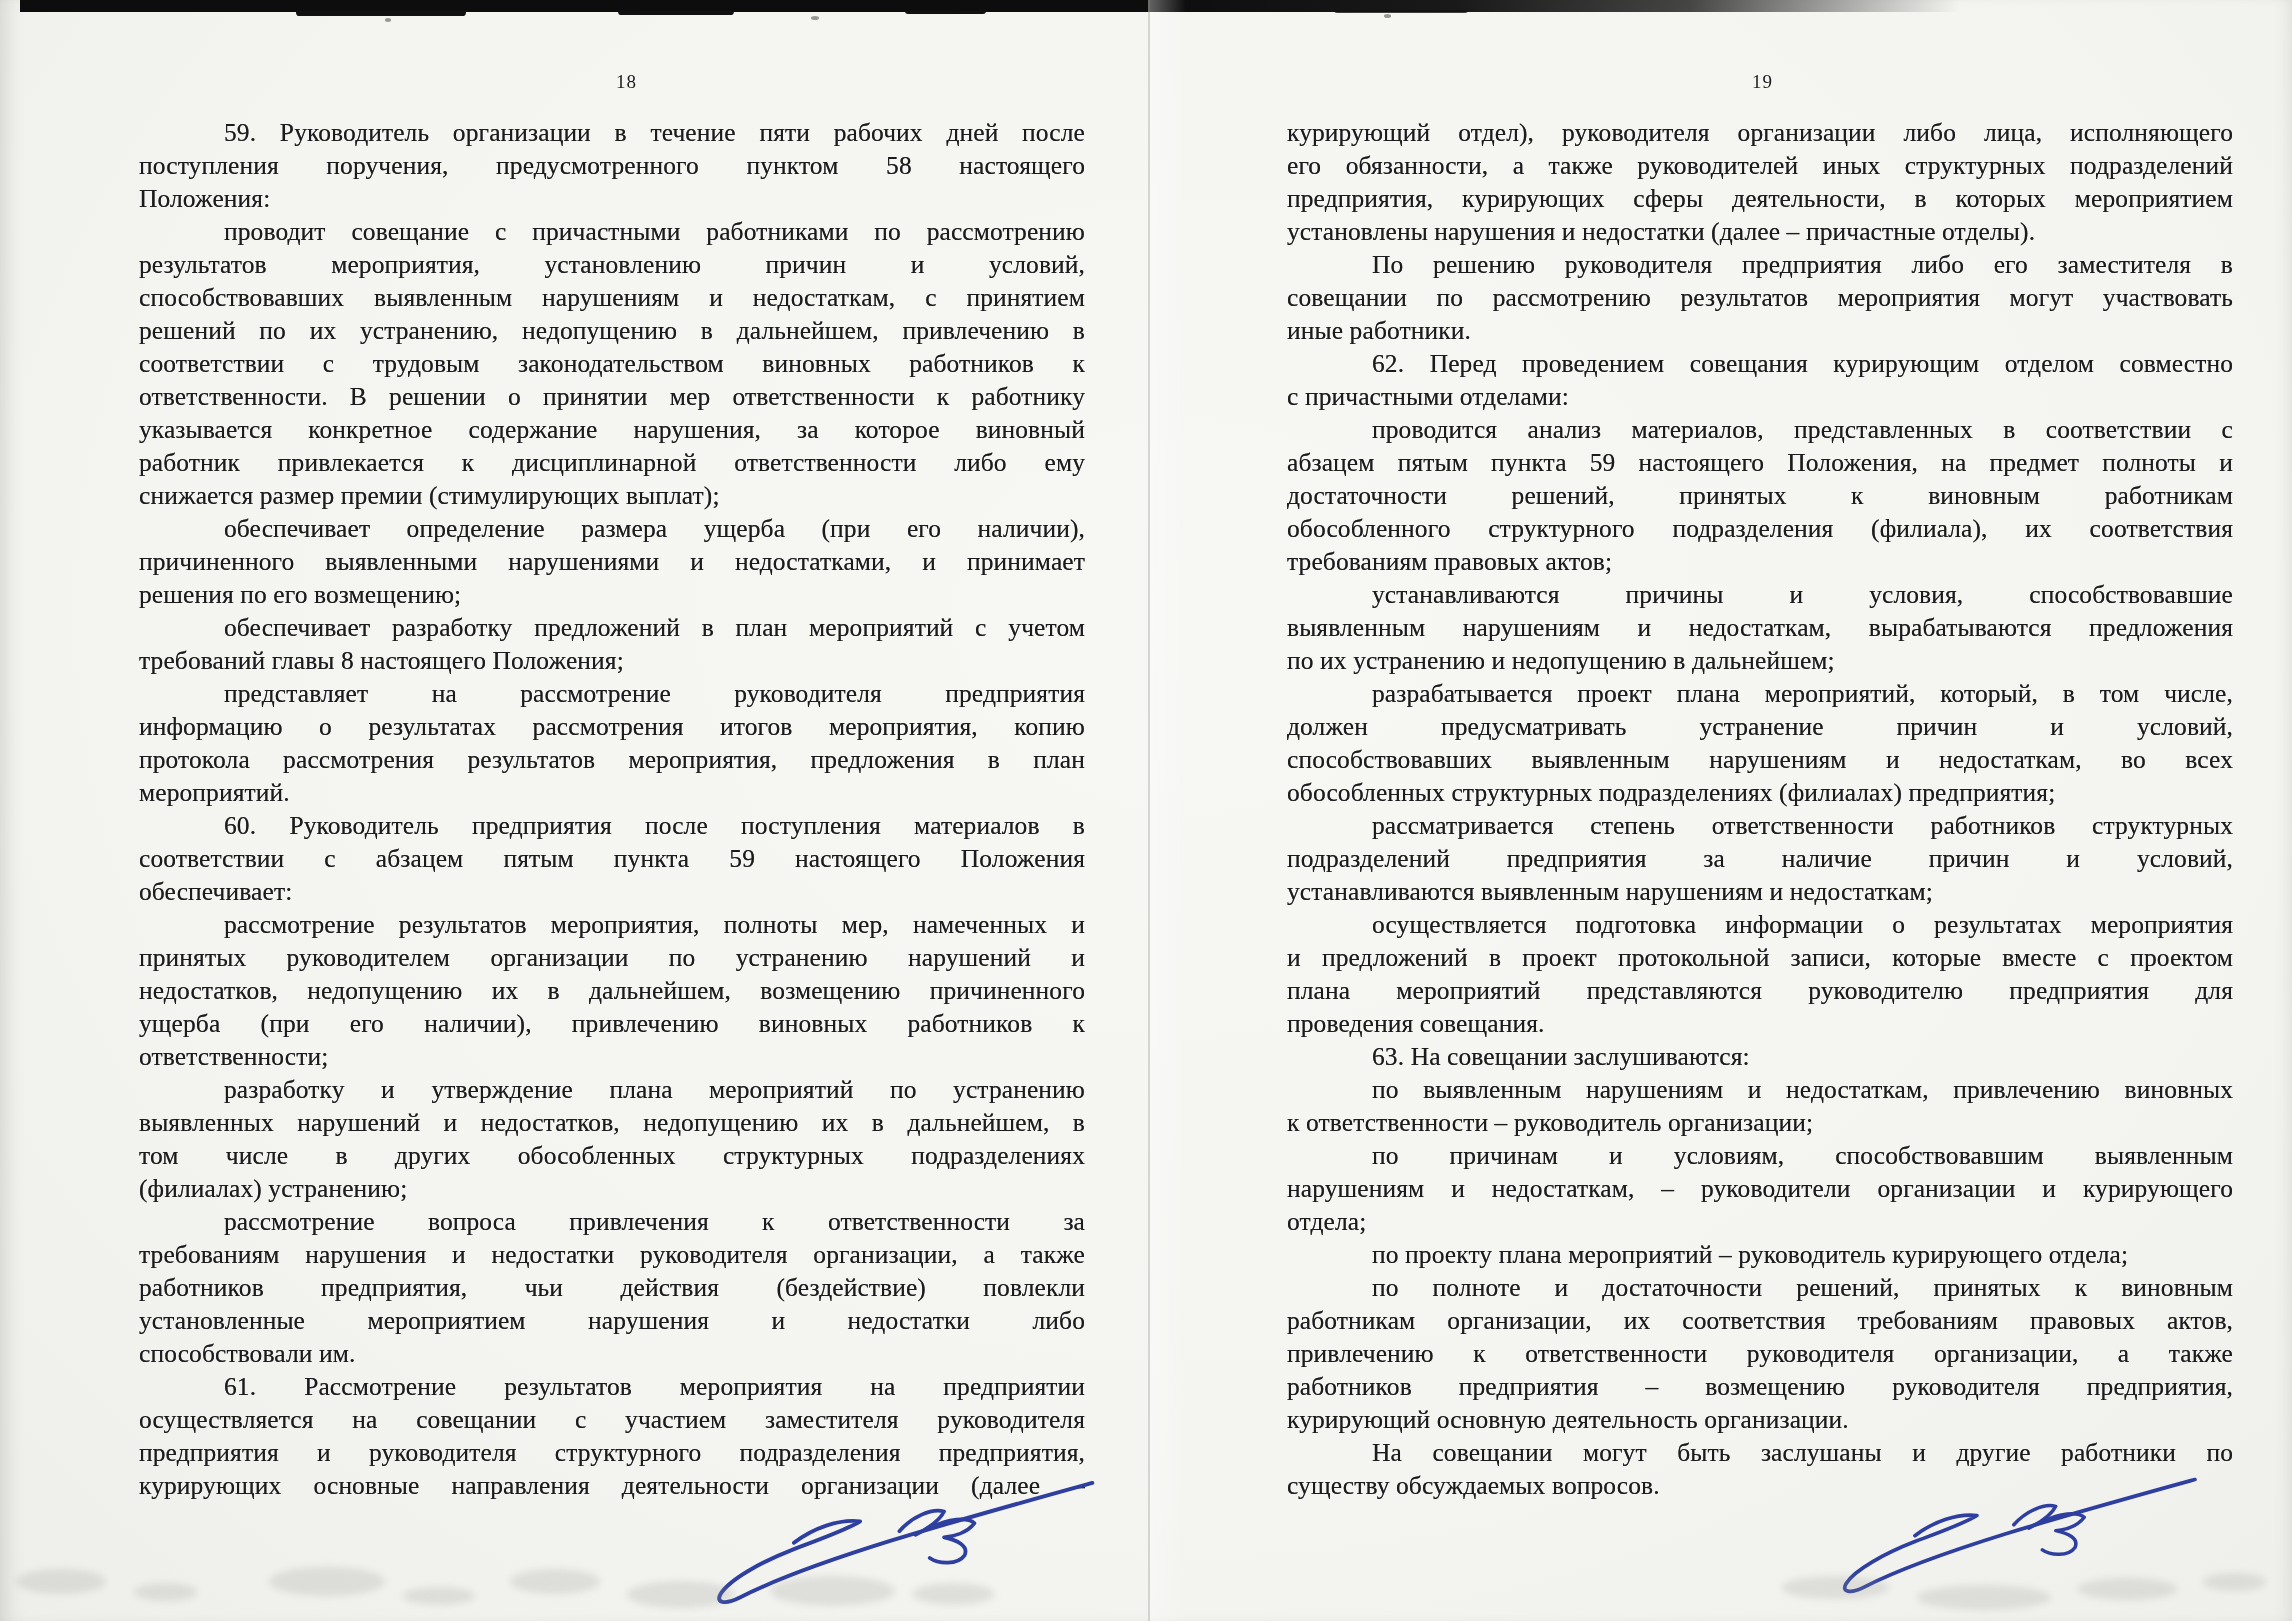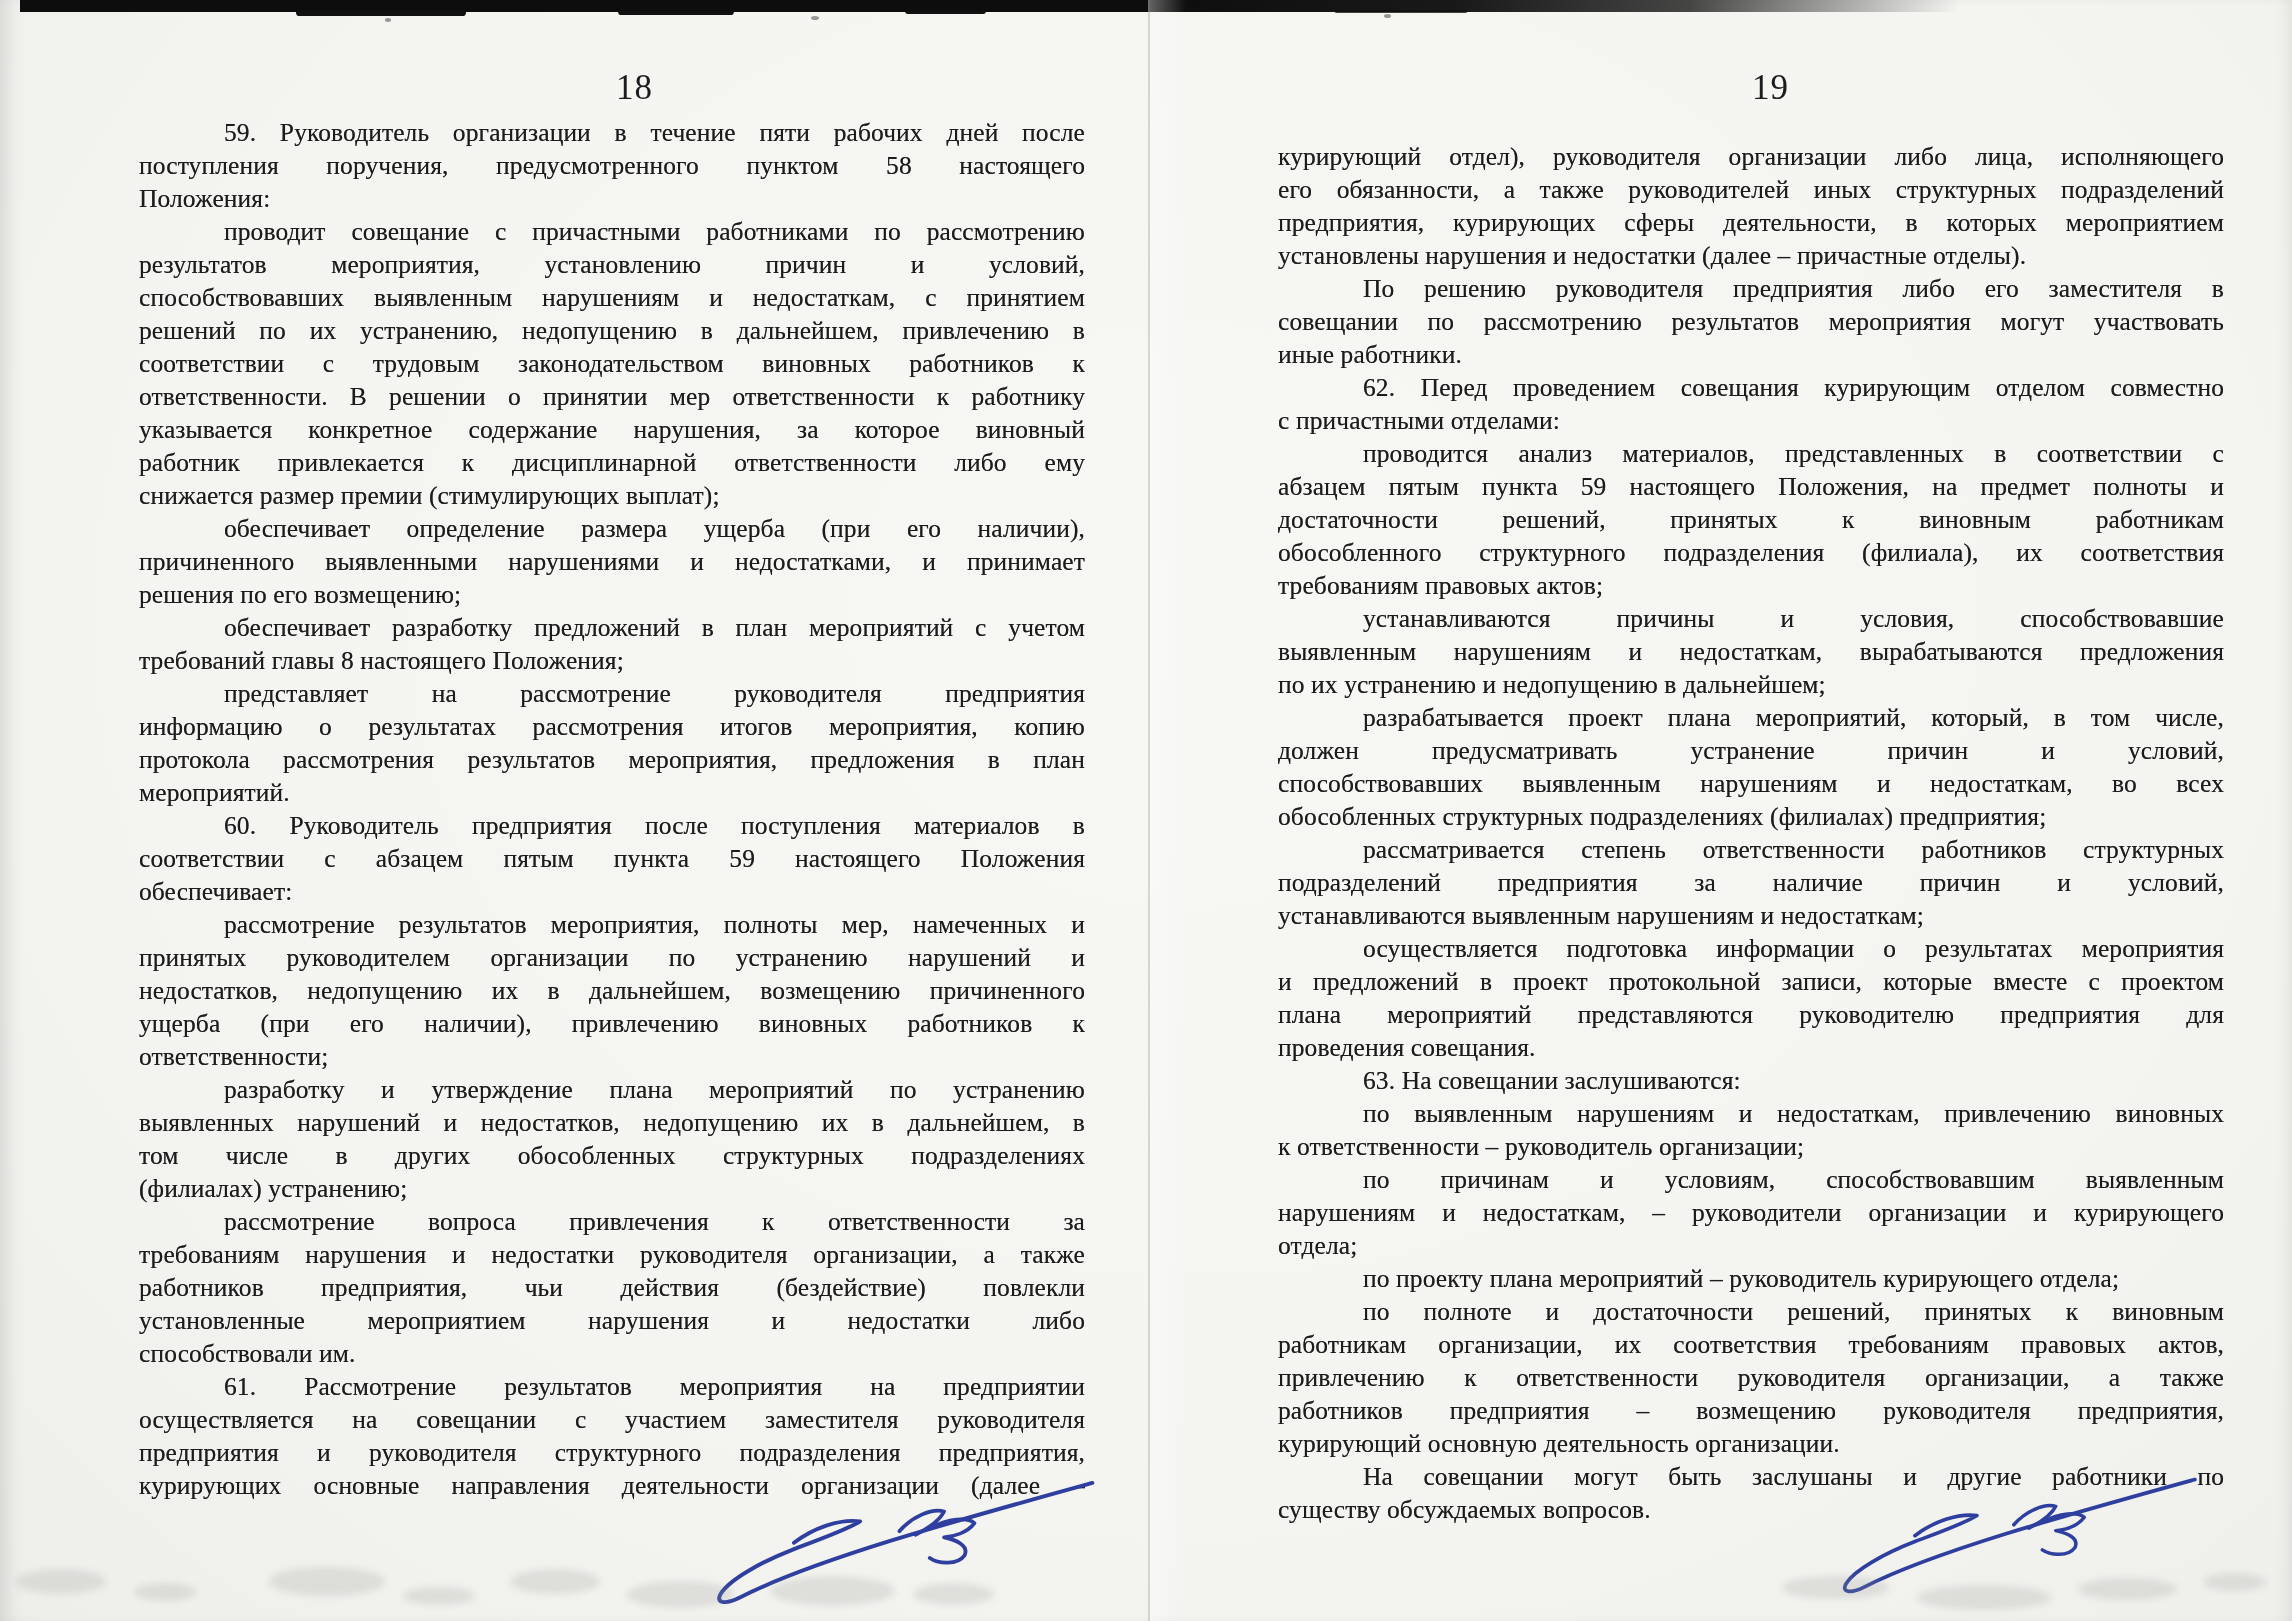--- a/index.html
+++ b/index.html
@@ -23,28 +23,28 @@
   
   .fold-line { position:absolute; left:1148px; top:0; width:1.8px; height:100%;
     background:rgba(185,185,180,.55); }
   .fold-glow { position:absolute; left:1150px; top:0; width:36px; height:100%;
     background:linear-gradient(to right,rgba(255,255,255,.35),rgba(255,255,255,0)); }
 
   .page { position:absolute; top:0; width:1146px; height:1621px; }
   .page-18 { left:0; }
   .page-19 { left:1146px; }
 
-  .page-number { position:absolute; top:72px; font-size:35px; line-height:32px;
+  .page-number { position:absolute; top:66px; font-size:19px; line-height:32px;
     letter-spacing:0.9px; }
   .page-18 .page-number { left:616px; }
   .page-19 .page-number { left:606px; }
 
   .text-block { position:absolute; top:116px; }
   .page-18 .text-block { left:139px; width:946px; }
-  .page-19 .text-block { left:132px; width:946px;margin-top:24px; }
+  .page-19 .text-block { left:141px; width:946px; }
 
   .line {
     width:100%; box-sizing:border-box;
     height:33px; line-height:33px;
     font-size:25.5px; letter-spacing:0.1px;
     text-align:justify; text-align-last:justify;
     overflow:hidden; white-space:normal;
     text-shadow:0 0 0.4px rgba(25,25,28,.65);
   }
   .line.indent { padding-left:85px; }

